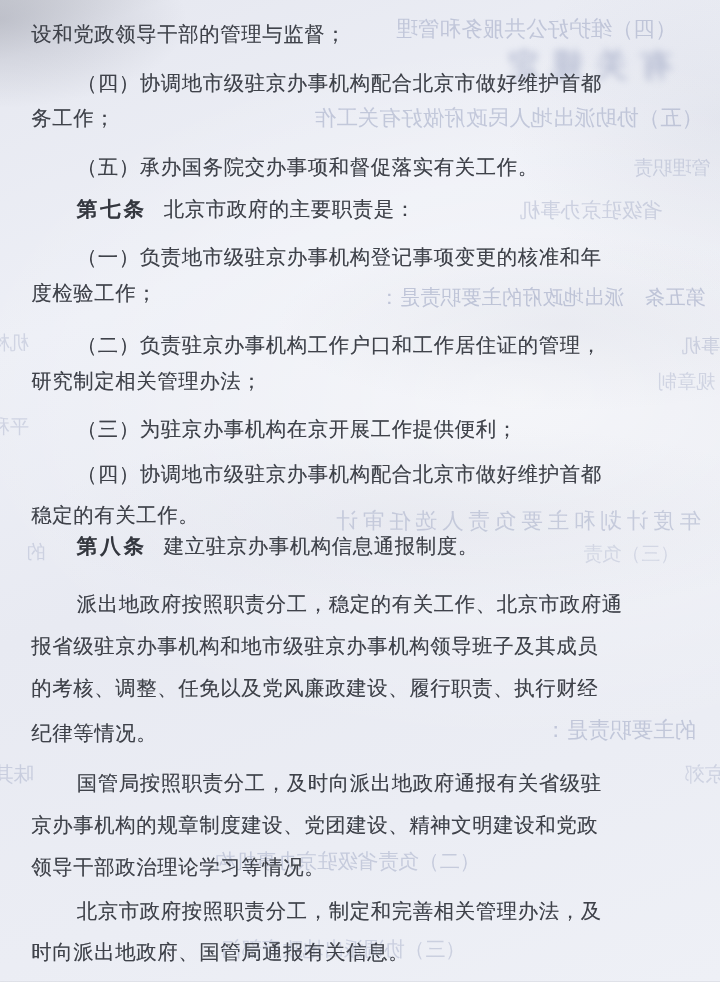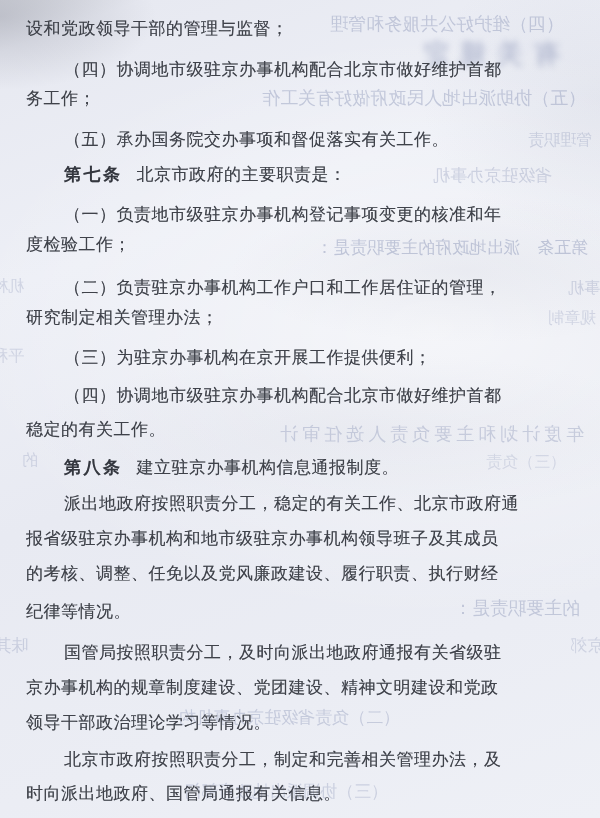--- a/index.html
+++ b/index.html
@@ -83,21 +83,21 @@
     </div>
 
     <div class="ln ind" style="top:203px;">（一）负责地市级驻京办事机构登记事项变更的核准和年</div>
     <div class="ln" style="top:233px;">度检验工作；</div>
     <div class="ln ind" style="top:276px;">（二）负责驻京办事机构工作户口和工作居住证的管理，</div>
     <div class="ln" style="top:306px;">研究制定相关管理办法；</div>
     <div class="ln ind" style="top:346px;font-family:Liberation Serif, serif;">（三）为驻京办事机构在京开展工作提供便利；</div>
     <div class="ln ind" style="top:384px;">（四）协调地市级驻京办事机构配合北京市做好维护首都</div>
     <div class="ln" style="top:418px;">稳定的有关工作。</div>
 
-    <div class="ln ind" style="top:456px;">
+    <div class="ln ind" style="top:444px;">
       <span class="art">第八条</span><span>建立驻京办事机构信息通报制度。</span>
     </div>
 
     <div class="ln ind" style="top:492px;">派出地政府按照职责分工，稳定的有关工作、北京市政府通</div>
     <div class="ln" style="top:527px;">报省级驻京办事机构和地市级驻京办事机构领导班子及其成员</div>
     <div class="ln" style="top:562px;">的考核、调整、任免以及党风廉政建设、履行职责、执行财经</div>
     <div class="ln" style="top:600px;">纪律等情况。</div>
     <div class="ln ind" style="top:641px;">国管局按照职责分工，及时向派出地政府通报有关省级驻</div>
     <div class="ln" style="top:676px;">京办事机构的规章制度建设、党团建设、精神文明建设和党政</div>
     <div class="ln" style="top:711px;">领导干部政治理论学习等情况。</div>

